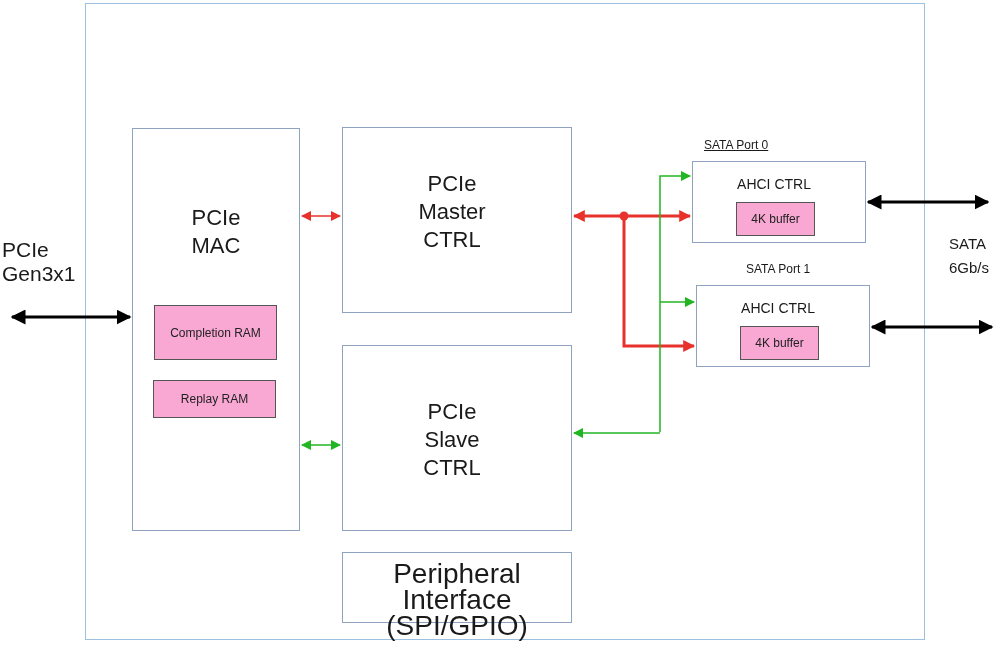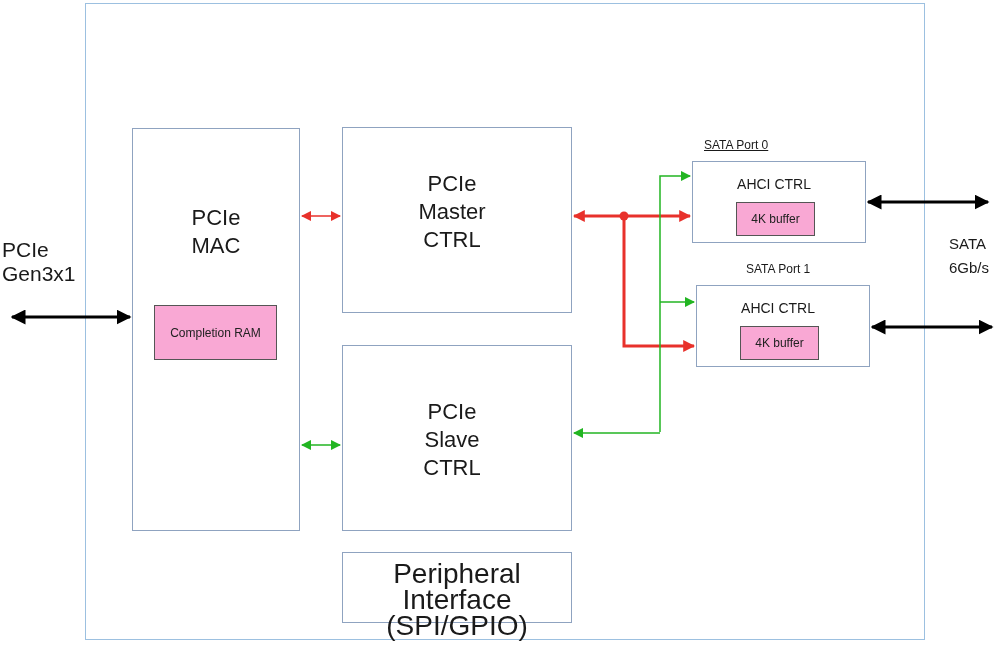--- a/index.html
+++ b/index.html
@@ -18,20 +18,23 @@
 <div class="lbl" style="left:2px;top:238px;font-size:21px;line-height:24px;">PCIe
 Gen3x1</div>
 <div class="lbl" style="left:934px;top:232px;font-size:15px;line-height:24px;margin-left:15px;">SATA
 6Gb/s</div>
 
 <div class="box" style="left:132px;top:128px;width:168px;height:403px;">
   <div class="blocktitle" style="top:75px;">PCIe
 MAC</div>
   <div class="subbox" style="left:21px;top:176px;width:123px;height:55px;">
     <span>Completion RAM</span>
+  </div>
+  <div class="subbox" style="left:20px;top:251px;width:123px;height:38px;">
+    <span>Replay RAM</span>
   </div>
 </div>
 
 <div class="box" style="left:342px;top:127px;width:230px;height:186px;">
   <div class="blocktitle" style="top:42px;left:-10px;">PCIe
 Master
 CTRL</div>
 </div>
 
 <div class="box" style="left:342px;top:345px;width:230px;height:186px;">

